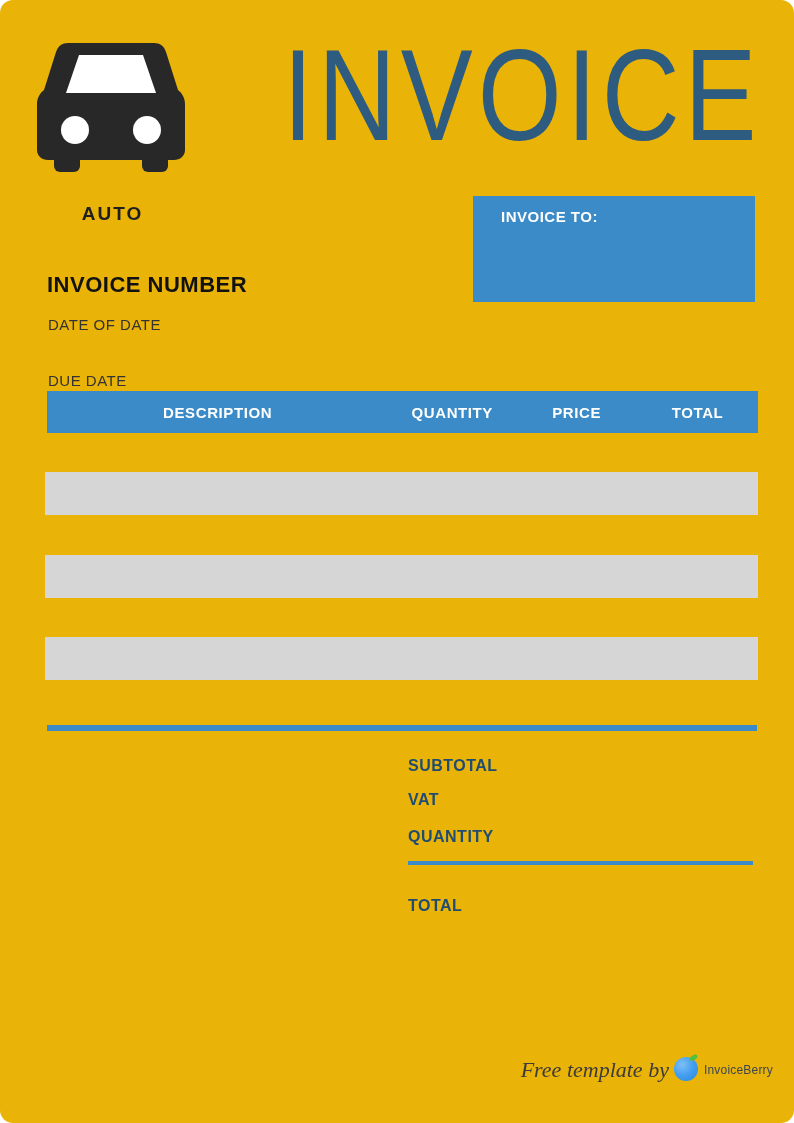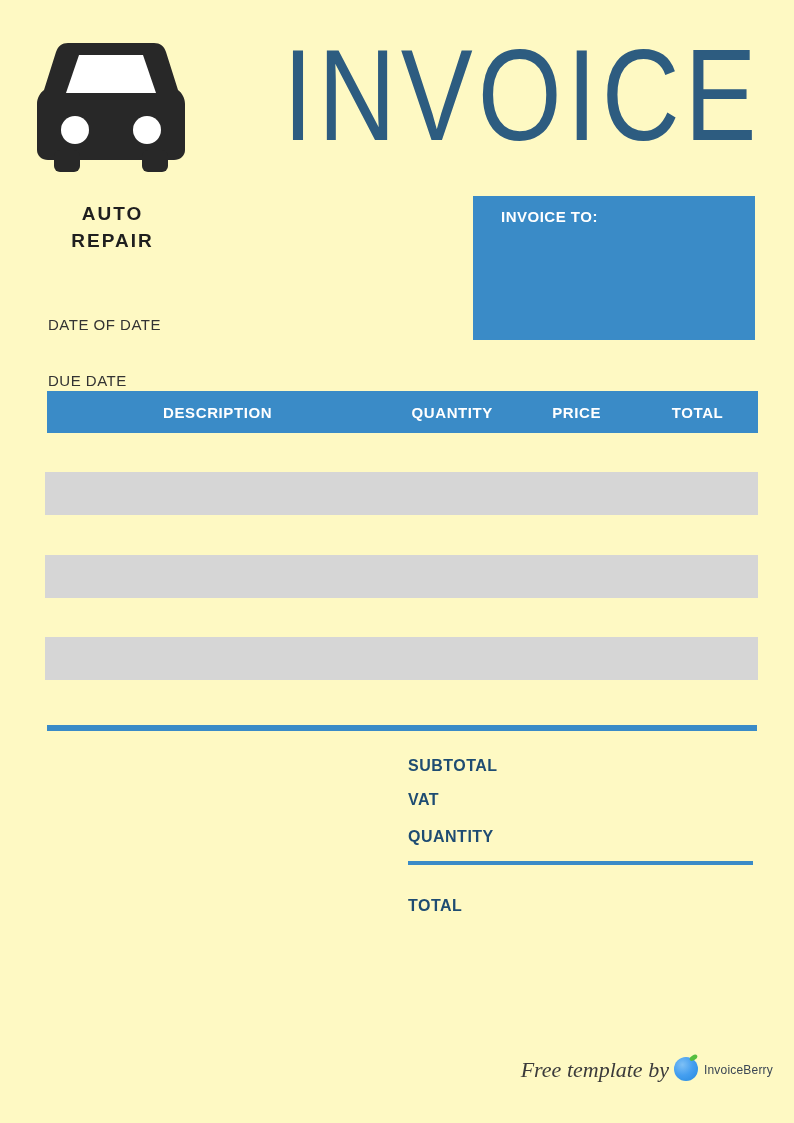--- a/index.html
+++ b/index.html
@@ -1,34 +1,34 @@
 <!DOCTYPE html>
 <html><head>
 <meta charset="utf-8">
 <style>
   html,body{margin:0;padding:0;background:#ffffff;}
-  .page{position:relative;width:794px;height:1123px;background:#fef9c3;overflow:hidden;
-        font-family:"Liberation Sans",sans-serif;}
+  .page{position:relative;width:794px;height:1123px;background:#eab308;overflow:hidden;
+        font-family:"Liberation Sans",sans-serif;border-radius:13px;}
 
   
   .car{position:absolute;left:37px;top:38px;}
   .doc-title{position:absolute;left:283px;top:30px;font-size:130px;line-height:1;
              font-weight:400;color:#2D5C80;letter-spacing:6px;white-space:nowrap;
              transform:scaleX(0.83);transform-origin:left top;}
   .brand-name{position:absolute;left:40px;top:200px;width:145px;text-align:center;
               font-size:19px;font-weight:700;letter-spacing:2px;color:#1f1f1f;line-height:27px;}
 
   
   .inv-number{position:absolute;left:47px;top:272px;font-size:22px;font-weight:700;
               color:#121212;letter-spacing:.5px;}
   .meta-line1{position:absolute;left:48px;top:316px;font-size:15px;color:#333;letter-spacing:.5px;}
   .meta-line2{position:absolute;left:48px;top:350px;font-size:15px;color:#333;letter-spacing:.5px;margin-top:22px;}
 
   
-  .billto{position:absolute;left:473px;top:196px;width:282px;height:144px;background:#3A8BC7;}
+  .billto{position:absolute;left:473px;top:196px;width:282px;height:106px;background:#3A8BC7;}
   .billto .lbl{position:absolute;left:28px;top:12px;color:#fff;font-size:15px;font-weight:700;letter-spacing:.5px;}
 
   
   .thead{position:absolute;left:47px;top:391px;width:711px;height:42px;background:#3A8BC7;
          display:grid;grid-template-columns:48% 18% 17% 17%;align-items:center;}
   .thead span{text-align:center;color:#fff;font-size:15px;font-weight:700;letter-spacing:.6px;}
   .trow{position:absolute;left:45px;width:713px;height:43px;background:#D6D6D6;}
   .trow.r1{top:472px;}.trow.r2{top:555px;}.trow.r3{top:637px;}
   .tdivider{position:absolute;left:47px;top:725px;width:710px;height:6px;background:#3A8BC7;}
 
@@ -59,23 +59,23 @@
       <circle cx="110" cy="92" r="14" fill="#ffffff"></circle>
       <rect x="17" y="112" width="26" height="22" rx="6" fill="#282828"></rect>
       <rect x="105" y="112" width="26" height="22" rx="6" fill="#282828"></rect>
     </svg>
   </span>
 
   <div class="doc-title">INVOICE</div>
 
   <div class="brand-name">
     <div>AUTO</div>
-    <div>REPAIR</div>
   </div>
 
+  <div class="inv-number">INVOICE NUMBER</div>
   <div class="meta-line1">DATE OF DATE</div>
   <div class="meta-line2">DUE DATE</div>
 
   <div class="billto">
     <span class="lbl">INVOICE TO:</span>
   </div>
 
   <div class="thead">
     <span>DESCRIPTION</span>
     <span>QUANTITY</span>

